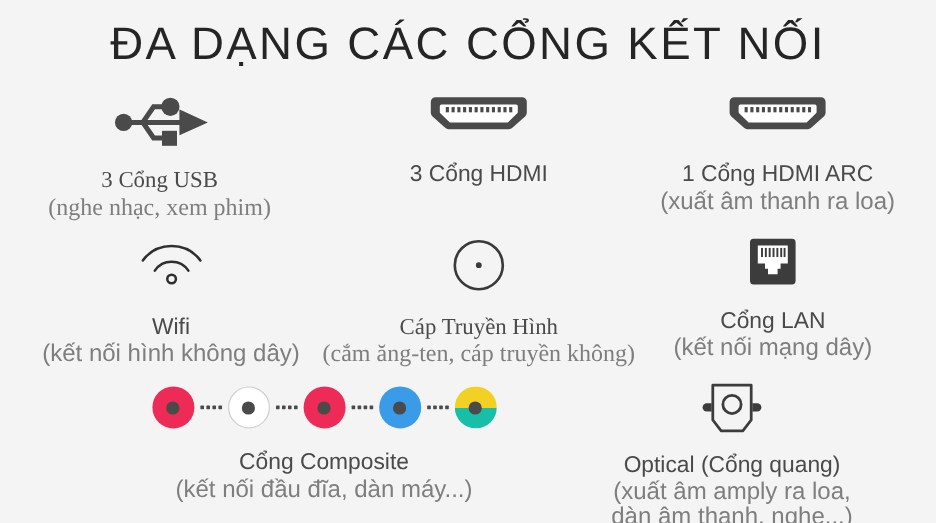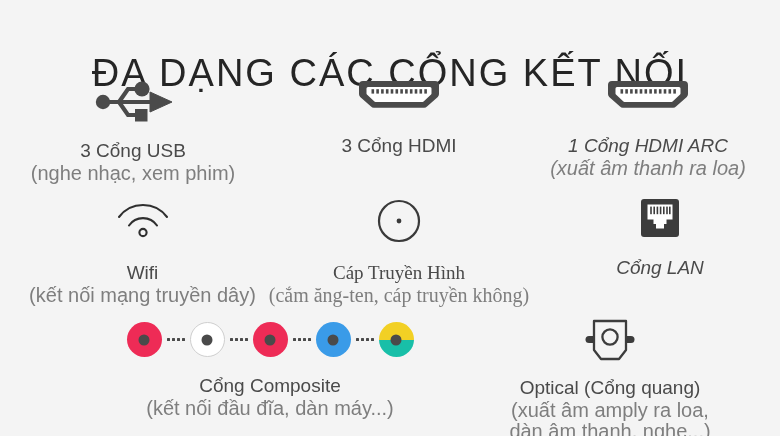--- a/index.html
+++ b/index.html
@@ -29,21 +29,20 @@
     top: 14px;
     left: 0;
     width: 780px;
     text-align: center;
     font-size: 38px;
     line-height: 46px;
     letter-spacing: 2px;
     font-weight: 300;
     color: #252525;
     white-space: nowrap;
-    margin-top: 36px;
   }
 
   
   .cell {
     position: absolute;
     text-align: center;
   }
   .icon-wrap {
     display: block;
     margin: 0 auto;
@@ -58,32 +57,32 @@
   }
   .sublabel {
     font-size: 20px;
     line-height: 21px;
     color: #7e7e7e;
     font-weight: 400;
     white-space: nowrap;
   }
 
   
-  #cell-usb      { left: 0px;   top: 78px;  width: 266px; }
+  #cell-usb      { left: 0px;   top: 78px;  width: 266px; font-family: Liberation Serif, serif; }
   #cell-hdmi     { left: 266px; top: 78px;  width: 266px; }
-  #cell-hdmi-arc { left: 516px; top: 78px;  width: 264px; font-style: italic; }
+  #cell-hdmi-arc { left: 516px; top: 78px;  width: 264px; }
 
   #cell-usb .icon-wrap      { margin-bottom: 16px; }
   #cell-hdmi .icon-wrap     { margin-bottom: 21px; }
   #cell-hdmi-arc .icon-wrap { margin-bottom: 21px; }
 
   
   #cell-wifi    { left: 16px;   top: 200px; width: 253px; }
   #cell-coax    { left: 248px; top: 198px; width: 302px; font-family: Liberation Serif, serif; }
-  #cell-lan     { left: 540px; top: 198px; width: 240px; font-style: italic; }
+  #cell-lan     { left: 524px; top: 198px; width: 240px; }
 
   #cell-wifi .icon-wrap { margin-bottom: 22px; }
   #cell-coax .icon-wrap { margin-bottom: 16px; }
   #cell-lan  .icon-wrap { margin-bottom: 17px; }
 
   
   #cell-composite { left: 80px;  top: 322px; width: 380px; }
   #cell-optical   { left: 440px; top: 317px; width: 340px; }
 
   #cell-composite .icon-wrap { margin-bottom: 16px; }
@@ -230,21 +229,21 @@
     <span class="icon-wrap">
       <svg width="56" height="38" viewBox="0 0 56 38" aria-hidden="true">
         <g fill="none" stroke="#2f2f2f" stroke-width="2.1" stroke-linecap="round">
           <path d="M4,17 A30,30 0 0 1 52,17"></path>
           <path d="M14,25.5 A17,17 0 0 1 42,25.5"></path>
         </g>
         <circle cx="28" cy="32.5" r="3.6" fill="none" stroke="#2f2f2f" stroke-width="2.1"></circle>
       </svg>
     </span>
     <div class="label">Wifi</div>
-    <div class="sublabel">(kết nối mạng truyền dây)</div>
+    <div class="sublabel">(kết nối hình không dây)</div>
   </div>
 
   <div class="cell" id="cell-coax">
     <span class="icon-wrap">
       <svg width="46" height="46" viewBox="0 0 46 46" aria-hidden="true">
         <circle cx="23" cy="23" r="20" fill="none" stroke="#3a3a3a" stroke-width="2.2"></circle>
         <circle cx="23" cy="23" r="2.4" fill="#3a3a3a"></circle>
       </svg>
     </span>
     <div class="label">Cáp Truyền Hình</div>
@@ -263,20 +262,21 @@
           <rect x="13.4" y="8.6" width="1.6" height="7.6"></rect>
           <rect x="16.6" y="8.6" width="1.6" height="7.6"></rect>
           <rect x="19.8" y="8.6" width="1.6" height="7.6"></rect>
           <rect x="23.0" y="8.6" width="1.6" height="7.6"></rect>
           <rect x="26.2" y="8.6" width="1.6" height="7.6"></rect>
           <rect x="29.0" y="8.6" width="1.6" height="7.6"></rect>
         </g>
       </svg>
     </span>
     <div class="label">Cổng LAN</div>
+    <div class="sublabel">(kết nối mạng dây)</div>
   </div>
 
   <div class="cell" id="cell-composite">
     <span class="icon-wrap">
       <div class="rca-row">
 
         <div class="rca" style="background:#ee2b56;">
           <span class="pin"></span>
         </div>
 

